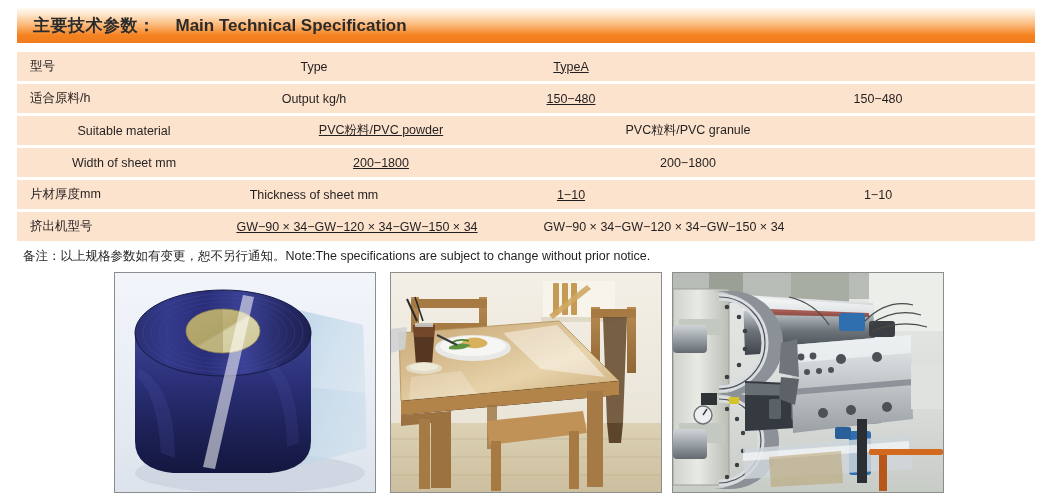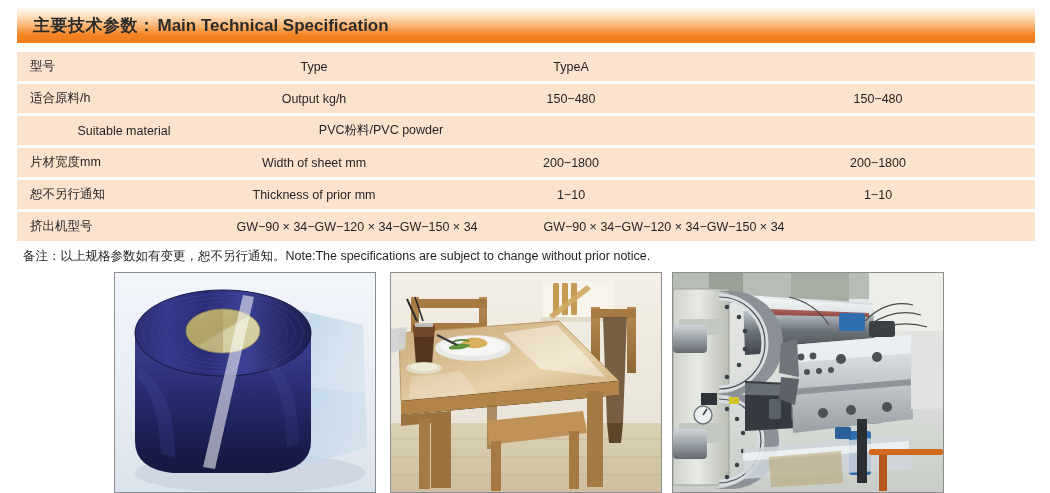--- a/index.html
+++ b/index.html
@@ -41,21 +41,21 @@
     font-size: 17px;
     font-weight: bold;
     color: #2b2b2b;
     letter-spacing: 0.5px;
     white-space: nowrap;
   }
   .spec-header .title-en {
     font-size: 17px;
     font-weight: bold;
     color: #2b2b2b;
-    margin-left: 2px;
+    margin-left: 20px;
     white-space: nowrap;
   }
 
   
   .spec-table {
     position: absolute;
     left: 17px;
     top: 52px;
     width: 1018px;
   }
@@ -77,20 +77,21 @@
     padding-left: 13px;
     text-align: left;
   }
   .col-en {
     width: 214px;
     text-align: center;
   }
   .col-a {
     width: 300px;
     text-align: center;
+    text-decoration: underline;
   }
   .col-b {
     width: 314px;
     text-align: center;
   }
 
   
   .note-line {
     position: absolute;
     left: 23px;
@@ -143,32 +144,32 @@
     <div class="spec-row">
       <div class="cell col-cn">适合原料/h</div>
       <div class="cell col-en">Output  kg/h</div>
       <div class="cell col-a">150−480</div>
       <div class="cell col-b">150−480</div>
     </div>
 
     <div class="spec-row">
       <div class="cell col-en">Suitable material</div>
       <div class="cell col-a">PVC粉料/PVC powder</div>
-    </div>
-
-    <div class="spec-row">
-      <div class="cell col-cn">片材宽度mm</div>
+      <div class="cell col-b">PVC粒料/PVC granule</div>
+    </div>
+
+    <div class="spec-row">
       <div class="cell col-en">Width of sheet mm</div>
       <div class="cell col-a">200−1800</div>
       <div class="cell col-b">200−1800</div>
     </div>
 
     <div class="spec-row">
-      <div class="cell col-cn">恕不另行通知</div>
-      <div class="cell col-en">Thickness of prior mm</div>
+      <div class="cell col-cn">片材厚度mm</div>
+      <div class="cell col-en">Thickness of sheet mm</div>
       <div class="cell col-a">1−10</div>
       <div class="cell col-b">1−10</div>
     </div>
 
     <div class="spec-row">
       <div class="cell col-cn">挤出机型号</div>
       <div class="cell col-a">GW−90 × 34−GW−120 × 34−GW−150 × 34</div>
       <div class="cell col-b">GW−90 × 34−GW−120 × 34−GW−150 × 34</div>
     </div>
 

